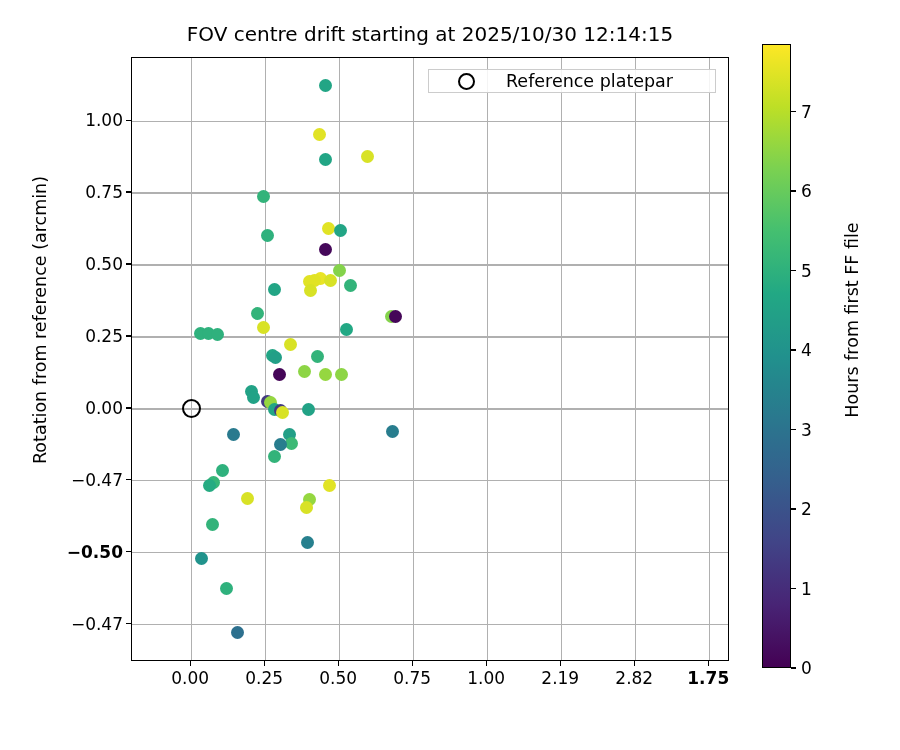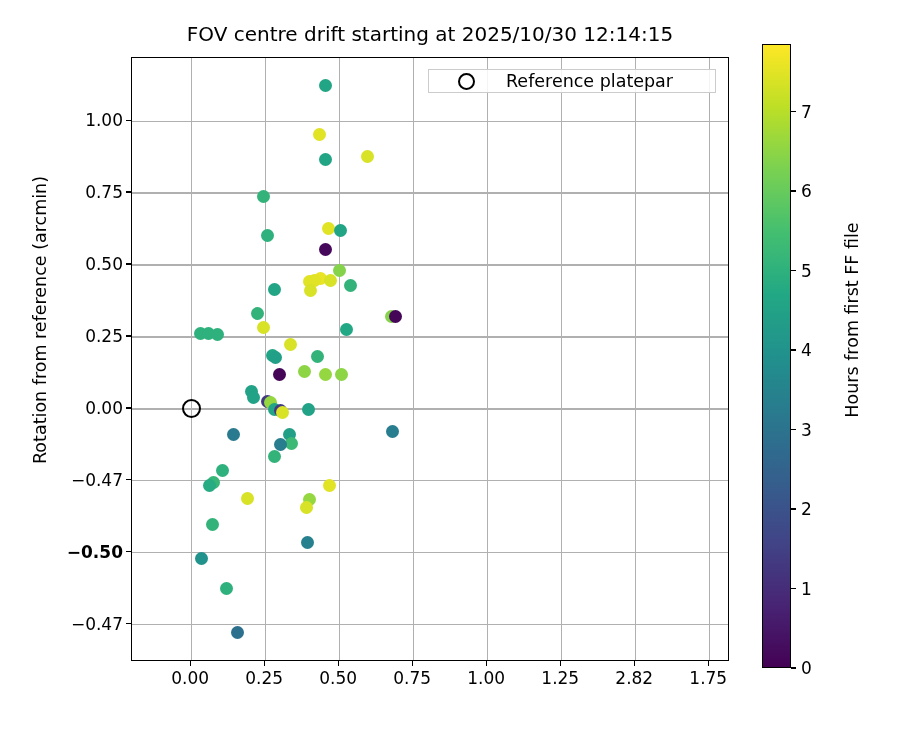--- a/index.html
+++ b/index.html
@@ -277,25 +277,25 @@
       <div class="ticklabel-x" style="left: 190.208px;">0.00</div>
       <div class="tick-x" style="left: 263.518px; top: 661px;"></div>
       <div class="ticklabel-x" style="left: 264.218px;">0.25</div>
       <div class="tick-x" style="left: 337.528px; top: 661px;"></div>
       <div class="ticklabel-x" style="left: 338.228px;">0.50</div>
       <div class="tick-x" style="left: 411.538px; top: 661px;"></div>
       <div class="ticklabel-x" style="left: 412.238px;">0.75</div>
       <div class="tick-x" style="left: 485.548px; top: 661px;"></div>
       <div class="ticklabel-x" style="left: 486.248px;">1.00</div>
       <div class="tick-x" style="left: 559.557px; top: 661px;"></div>
-      <div class="ticklabel-x" style="left: 560.257px;">1.25</div>
+      <div class="ticklabel-x" style="left: 560.257px;">2.19</div>
       <div class="tick-x" style="left: 633.567px; top: 661px;"></div>
       <div class="ticklabel-x" style="left: 634.267px;">2.82</div>
       <div class="tick-x" style="left: 707.577px; top: 661px;"></div>
-      <div class="ticklabel-x" style="left: 708.277px;">1.75</div>
+      <div class="ticklabel-x" style="left: 708.277px; font-weight: bold;">1.75</div>
       <div class="tick-y" style="top: 622.91px; left: 126px;"></div>
       <div class="ticklabel-y" style="top: 623.61px;">−0.47</div>
       <div class="tick-y" style="top: 551.005px; left: 126px;"></div>
       <div class="ticklabel-y" style="top: 551.705px; font-weight: bold;">−0.50</div>
       <div class="tick-y" style="top: 479.1px; left: 126px;"></div>
       <div class="ticklabel-y" style="top: 479.8px;">−0.47</div>
       <div class="tick-y" style="top: 407.195px; left: 126px;"></div>
       <div class="ticklabel-y" style="top: 407.895px;">0.00</div>
       <div class="tick-y" style="top: 335.29px; left: 126px;"></div>
       <div class="ticklabel-y" style="top: 335.99px;">0.25</div>

